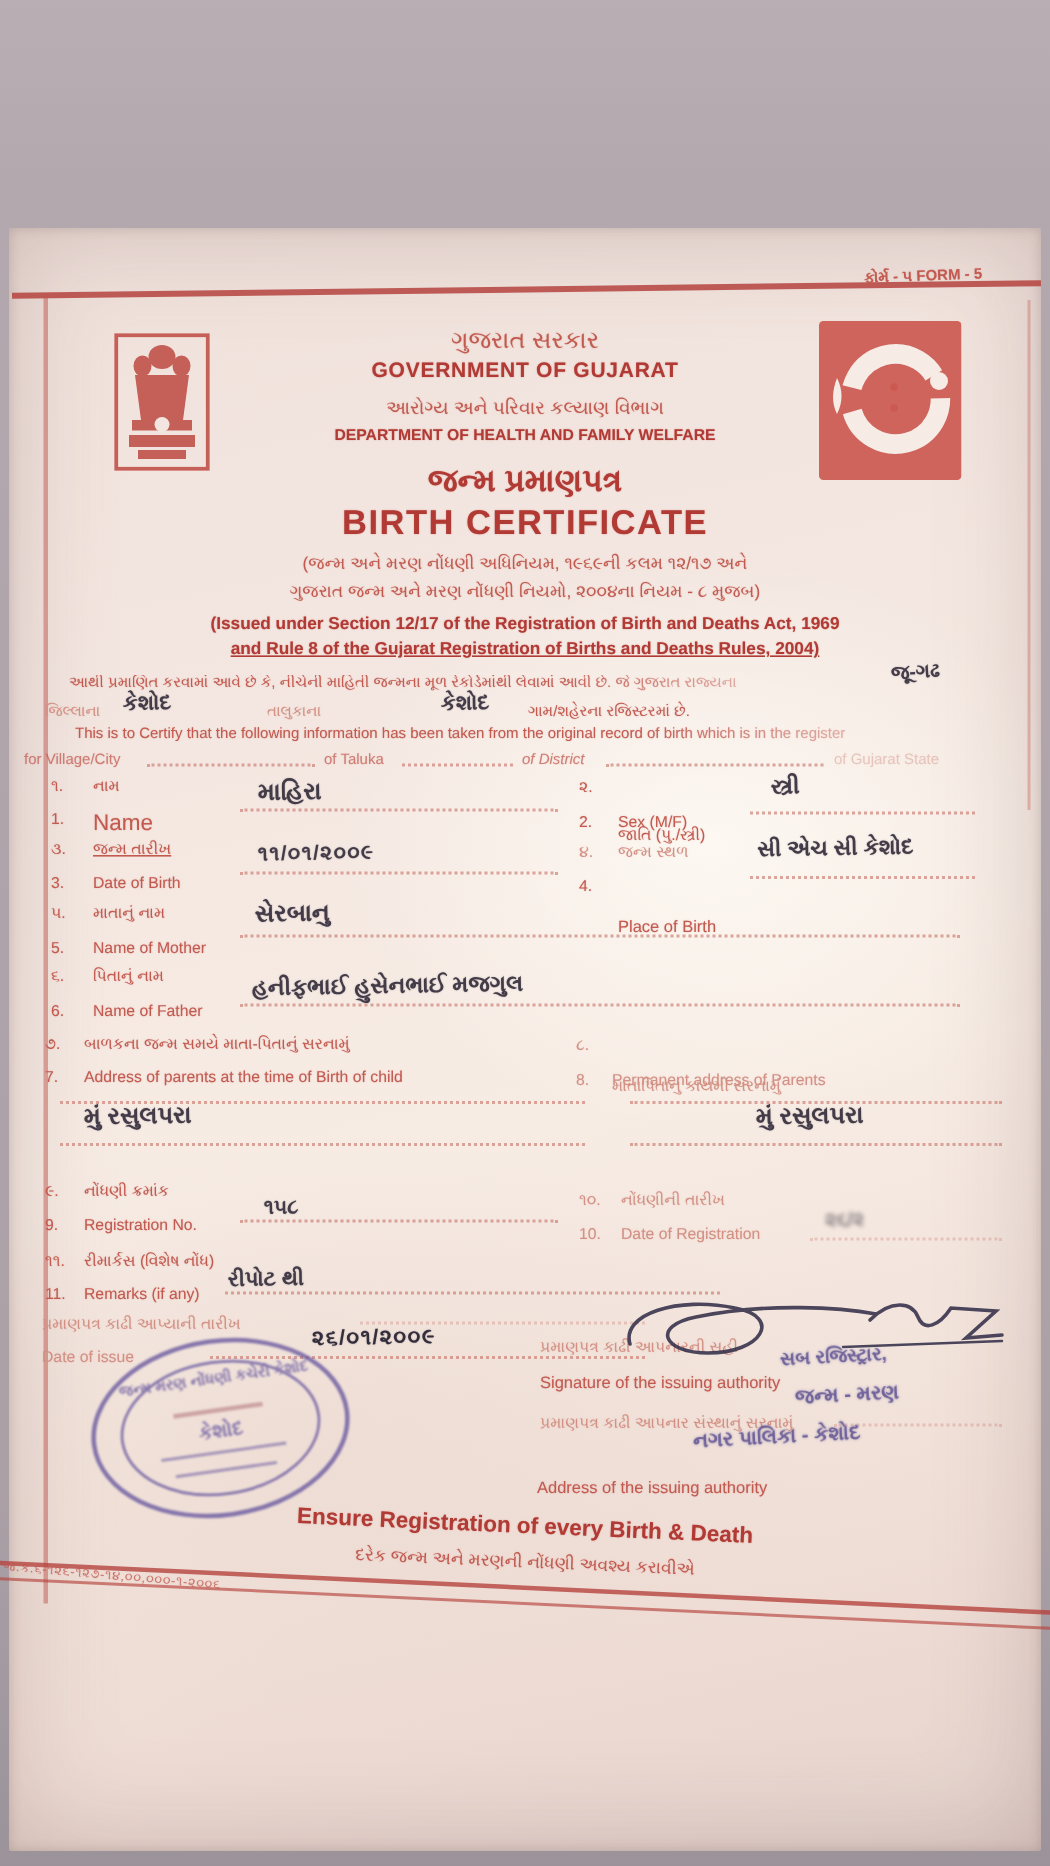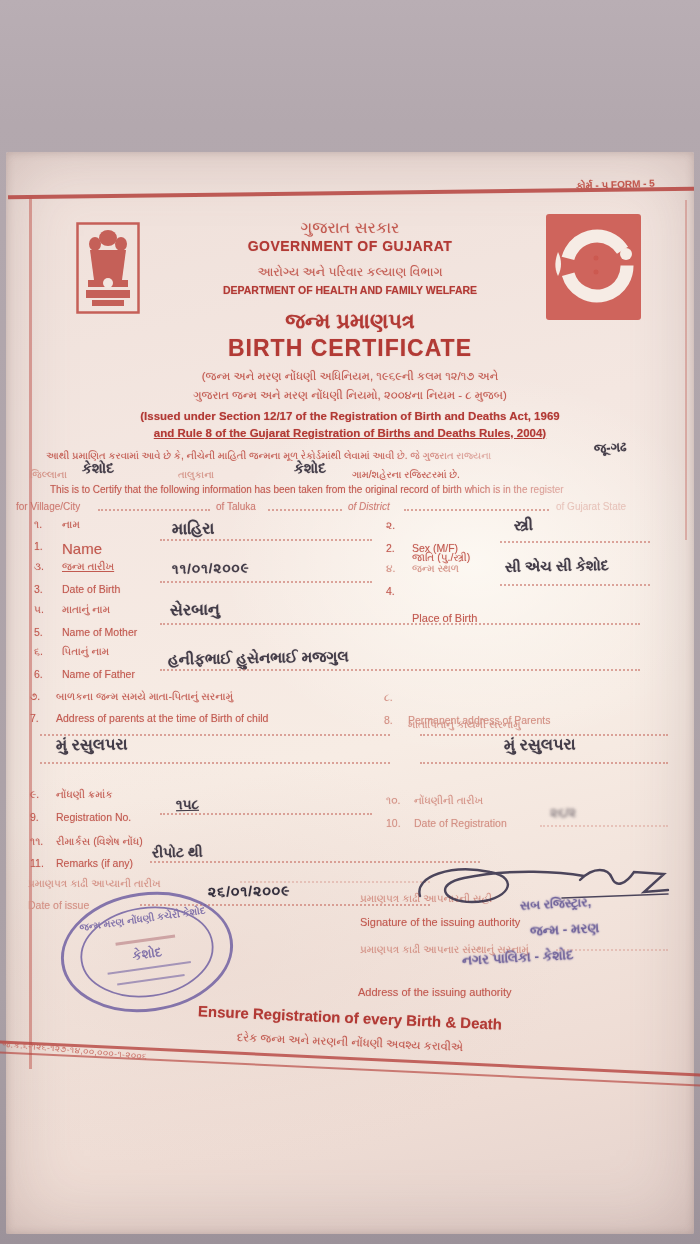--- a/index.html
+++ b/index.html
@@ -153,21 +153,21 @@
 <div class="t red-f" style="left:384px;top:715px;font-size:10.5px;">8.</div>
 <div class="t red-f" style="left:408px;top:715px;font-size:10.5px;">Permanent address of Parents</div>
 <div class="t hw" style="left:504px;top:736px;font-size:16px;">મું રસુલપરા</div>
 <div class="dots" style="left:420px;top:733px;width:248px;"></div>
 <div class="dots" style="left:420px;top:761px;width:248px;"></div>
 
 <div class="t red-m" style="left:30px;top:789px;font-size:10.5px;">૯.</div>
 <div class="t red-m" style="left:56px;top:789px;font-size:10.5px;">નોંધણી ક્રમાંક</div>
 <div class="t red-m" style="left:30px;top:812px;font-size:10.5px;">9.</div>
 <div class="t red-m" style="left:56px;top:812px;font-size:10.5px;">Registration No.</div>
-<div class="t hw" style="left:176px;top:798px;font-size:13.5px;text-decoration:underline;">૧૫૮</div>
+<div class="t hw" style="left:176px;top:798px;font-size:13.5px;">૧૫૮</div>
 <div class="dots" style="left:160px;top:812px;width:212px;"></div>
 
 <div class="t red-f" style="left:386px;top:795px;font-size:10.5px;">૧૦.</div>
 <div class="t red-f" style="left:414px;top:795px;font-size:10.5px;">નોંધણીની તારીખ</div>
 <div class="t red-f" style="left:386px;top:818px;font-size:10.5px;">10.</div>
 <div class="t red-f" style="left:414px;top:818px;font-size:10.5px;">Date of Registration</div>
 <div class="t hw" style="left:550px;top:806px;font-size:13px;filter:blur(1.4px);opacity:.55;">૨૬/૨</div>
 <div class="dots" style="left:540px;top:824px;width:128px;opacity:.5;"></div>
 
 <div class="t red-m" style="left:30px;top:836px;font-size:10.5px;">૧૧.</div>

